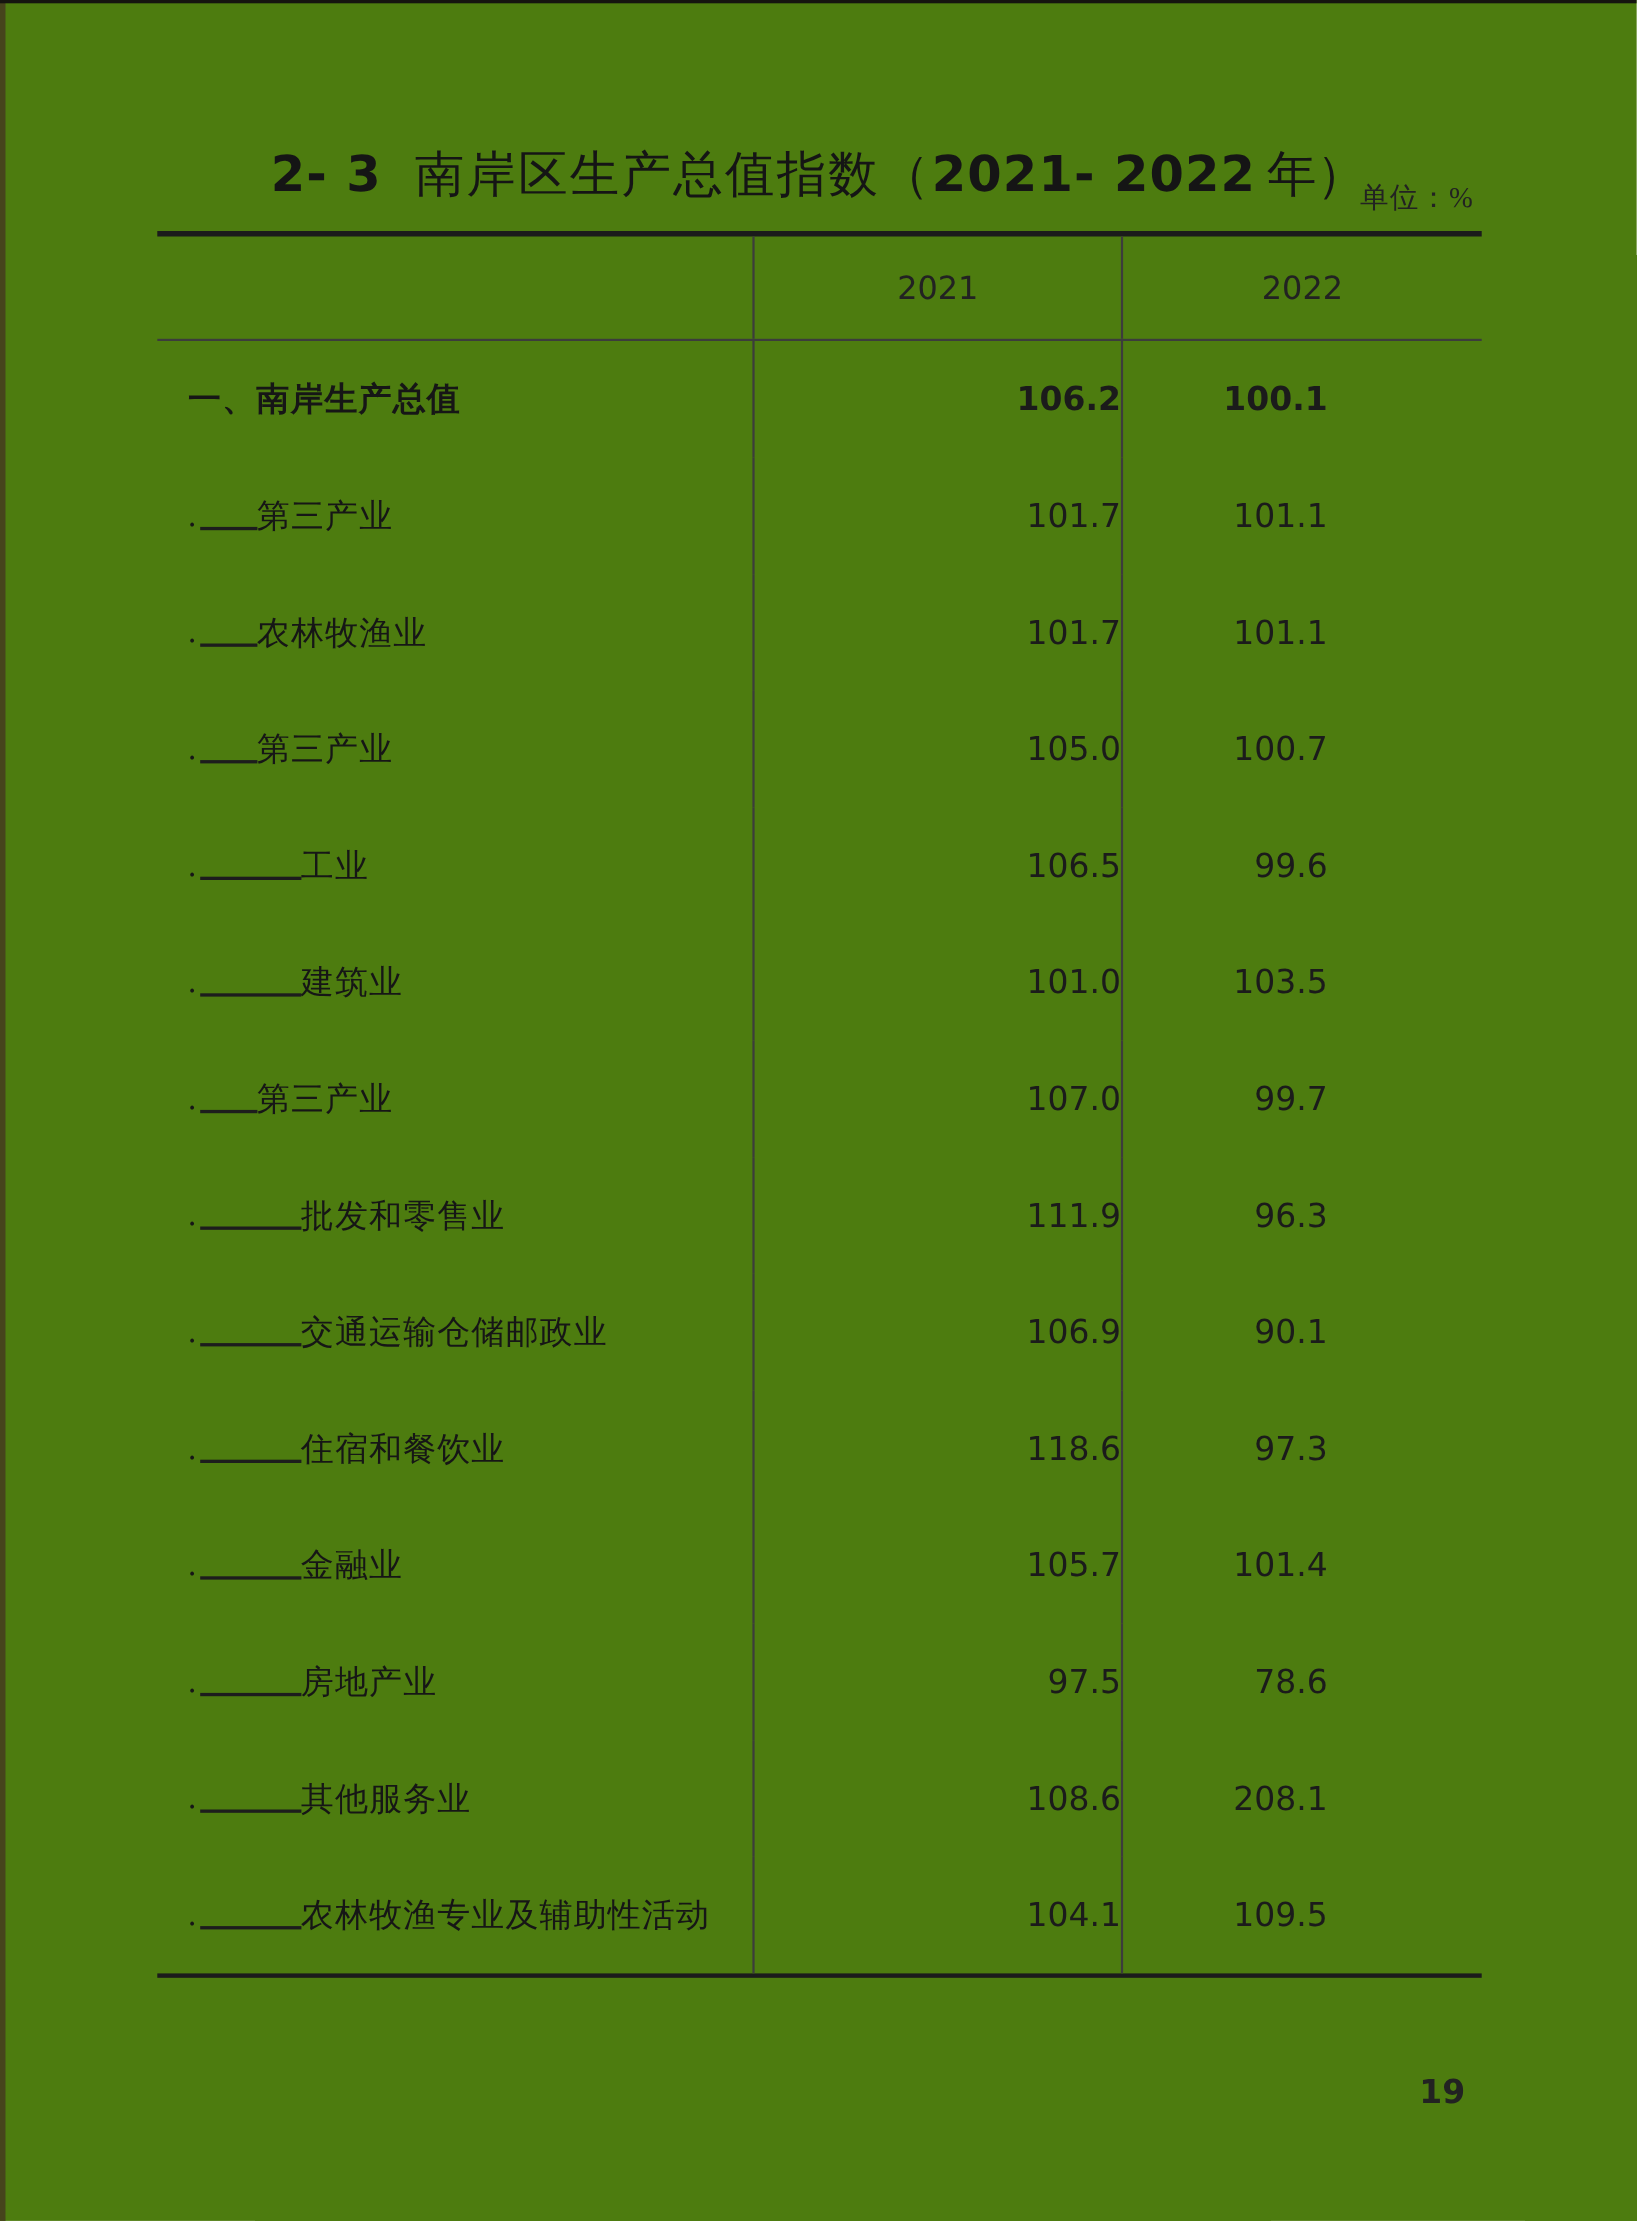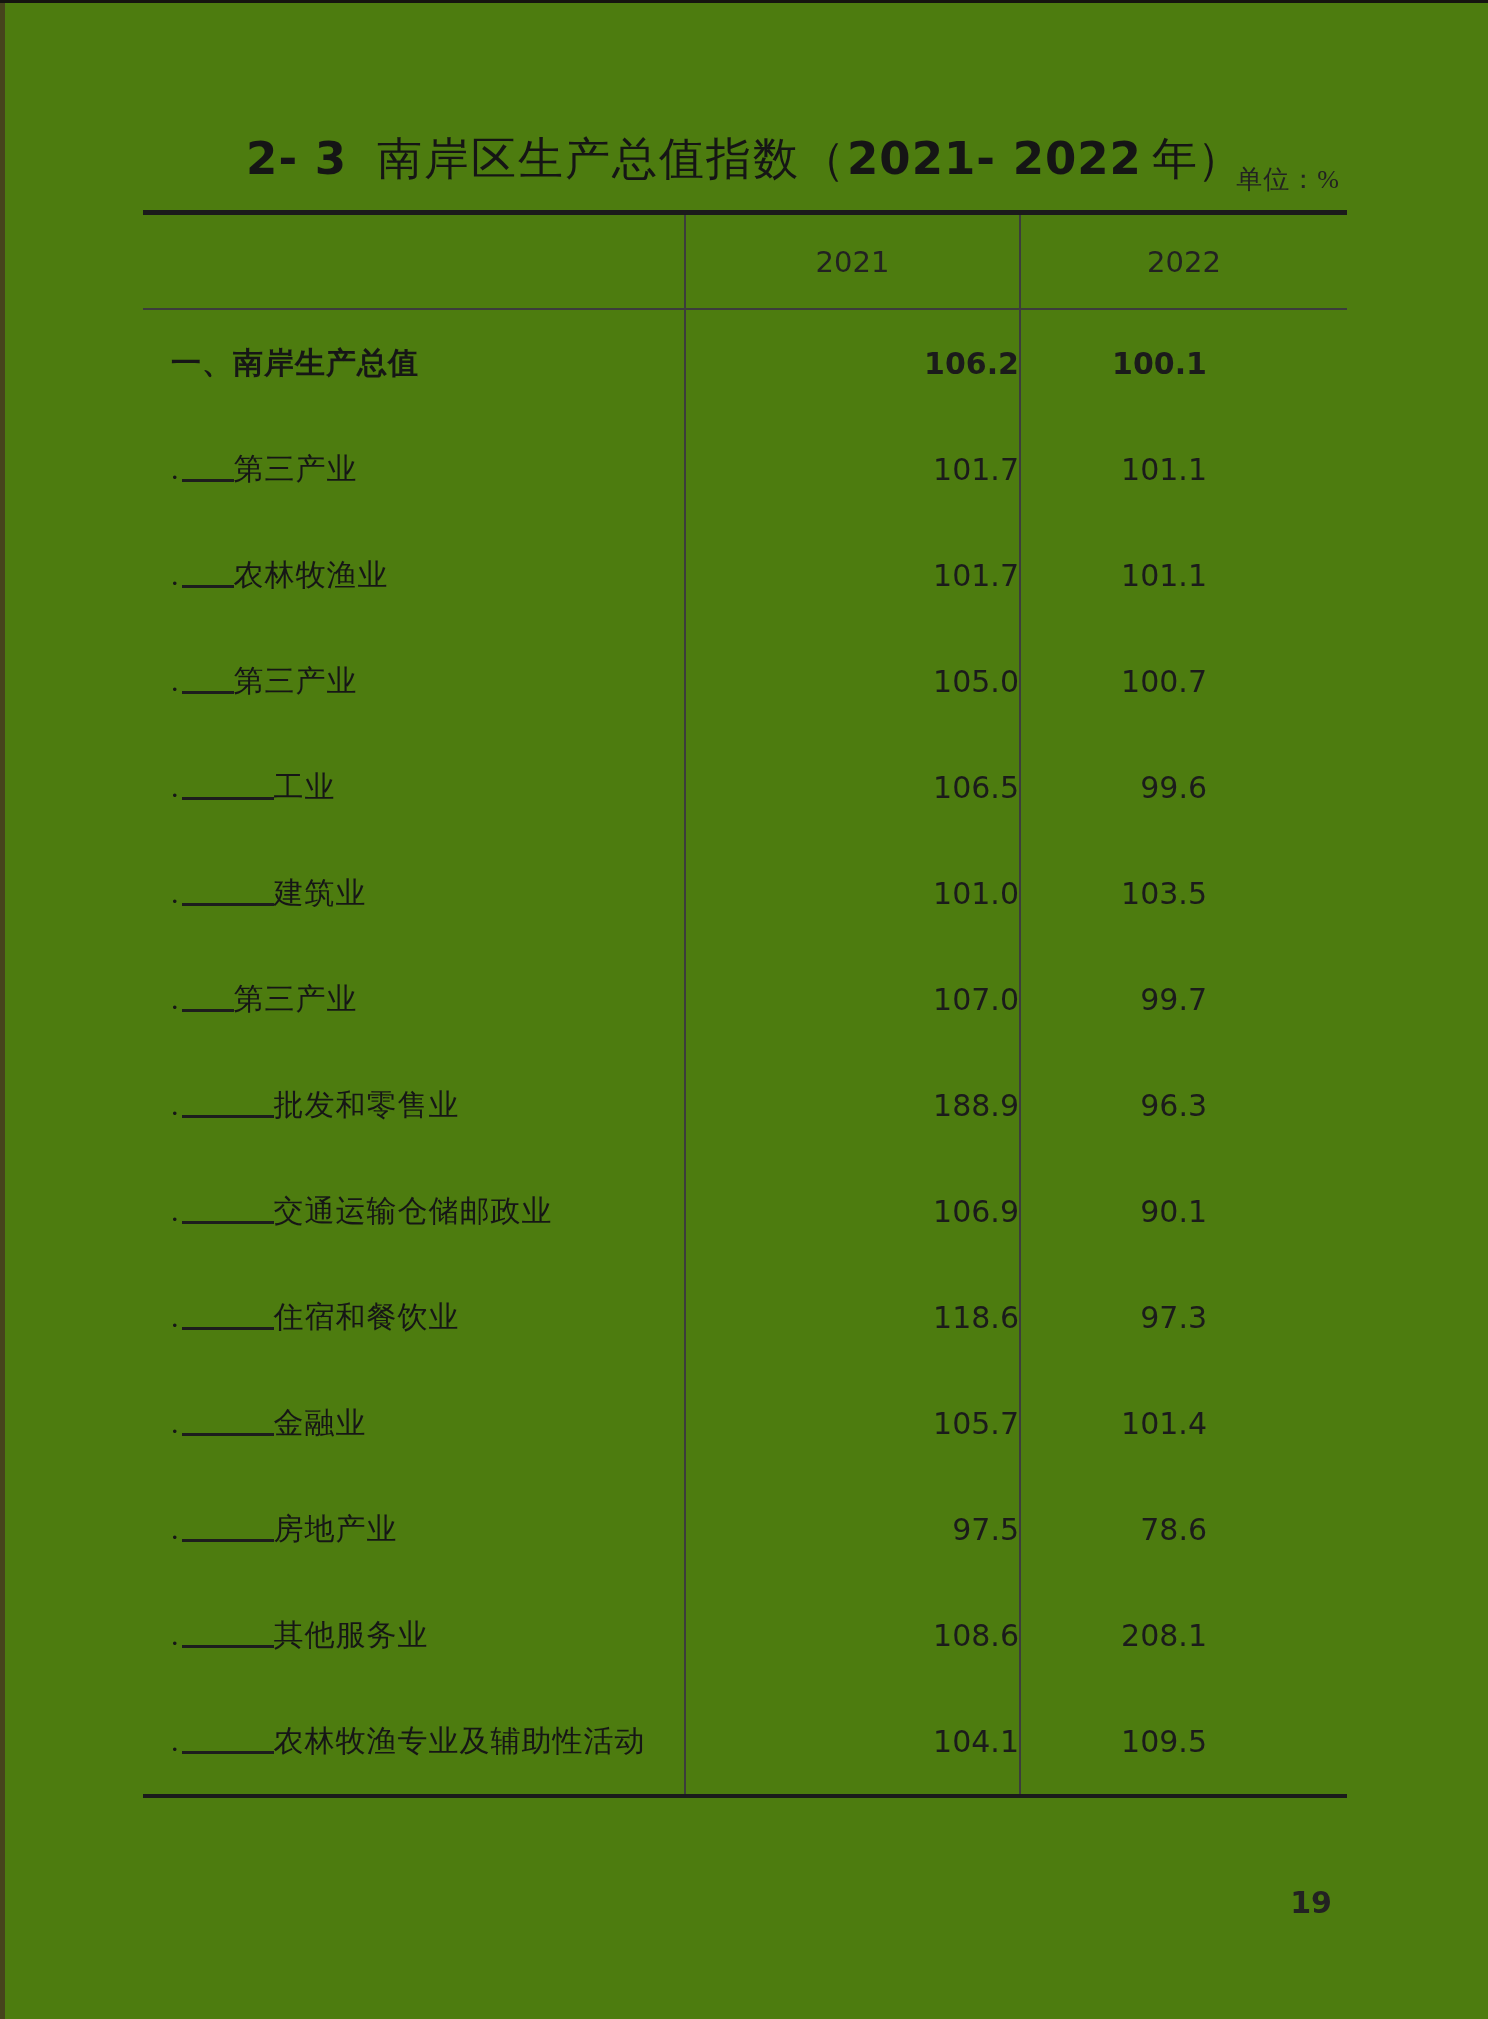--- a/index.html
+++ b/index.html
@@ -164,21 +164,21 @@
       <div class="td num col2">107.0</div>
       <div class="td num col3">99.7</div>
     </div>
 
     <div class="tr data lv2">
       <div class="td label lv2">
           <span class="dot">.</span>
           <span class="leader"></span>
           <span>批发和零售业</span>
         </div>
-      <div class="td num col2">188.9</div>
+      <div class="td num col2">111.9</div>
       <div class="td num col3">96.3</div>
     </div>
 
     <div class="tr data lv2">
       <div class="td label lv2">
           <span class="dot">.</span>
           <span class="leader"></span>
           <span>交通运输仓储邮政业</span>
         </div>
       <div class="td num col2">106.9</div>

